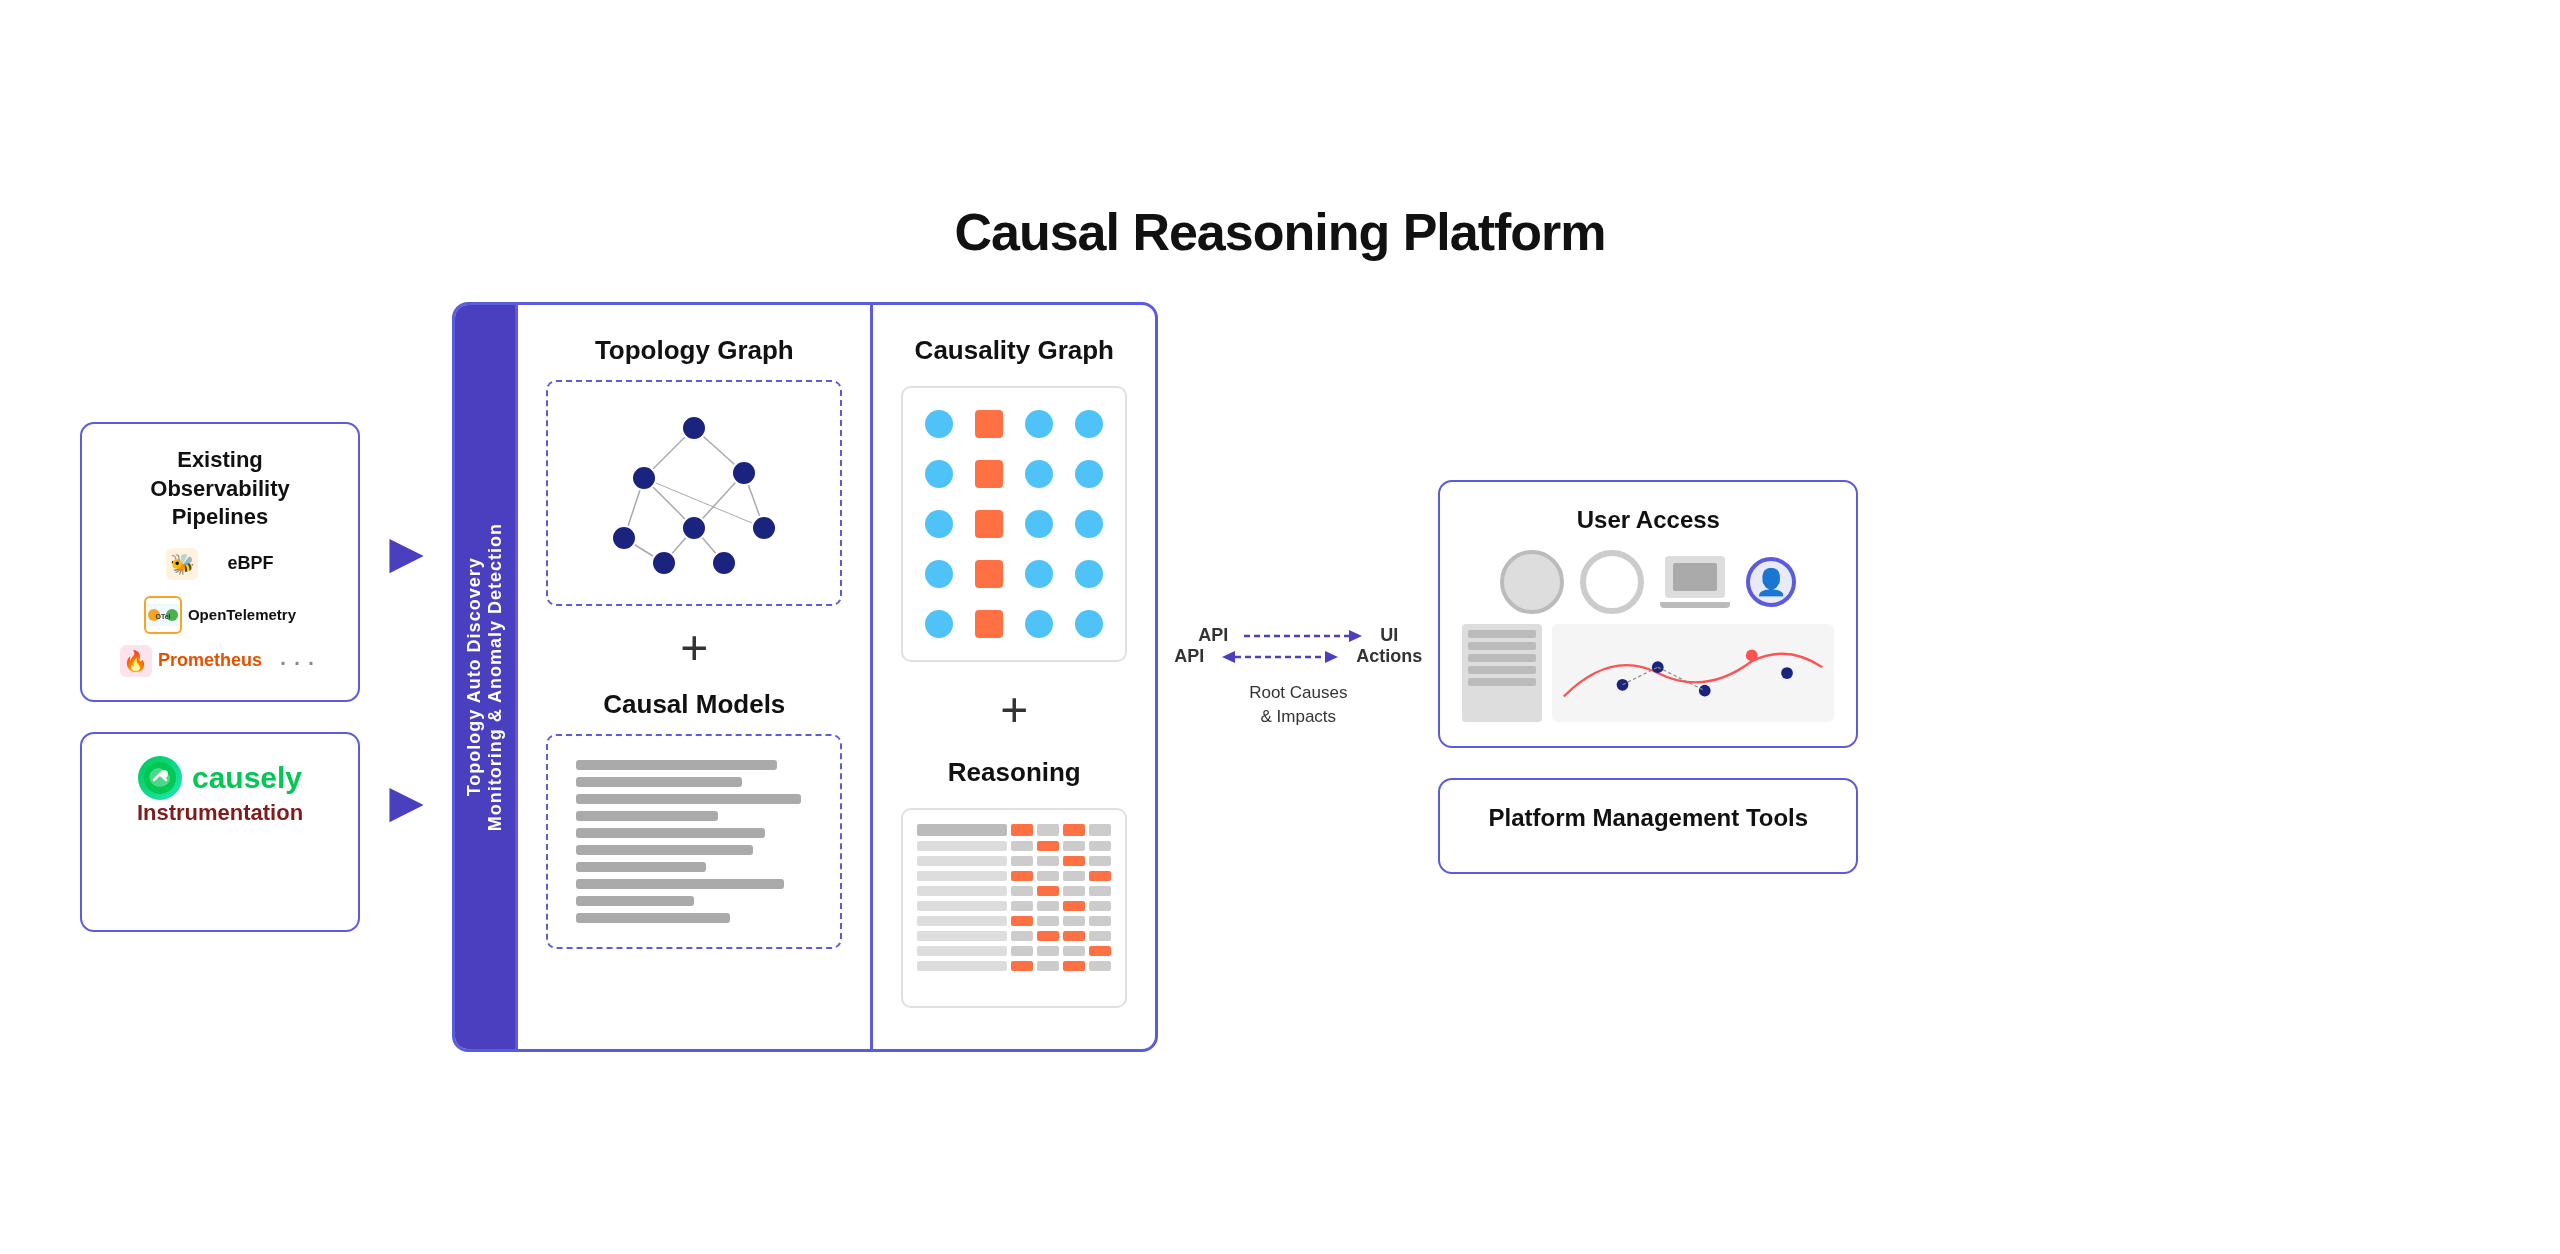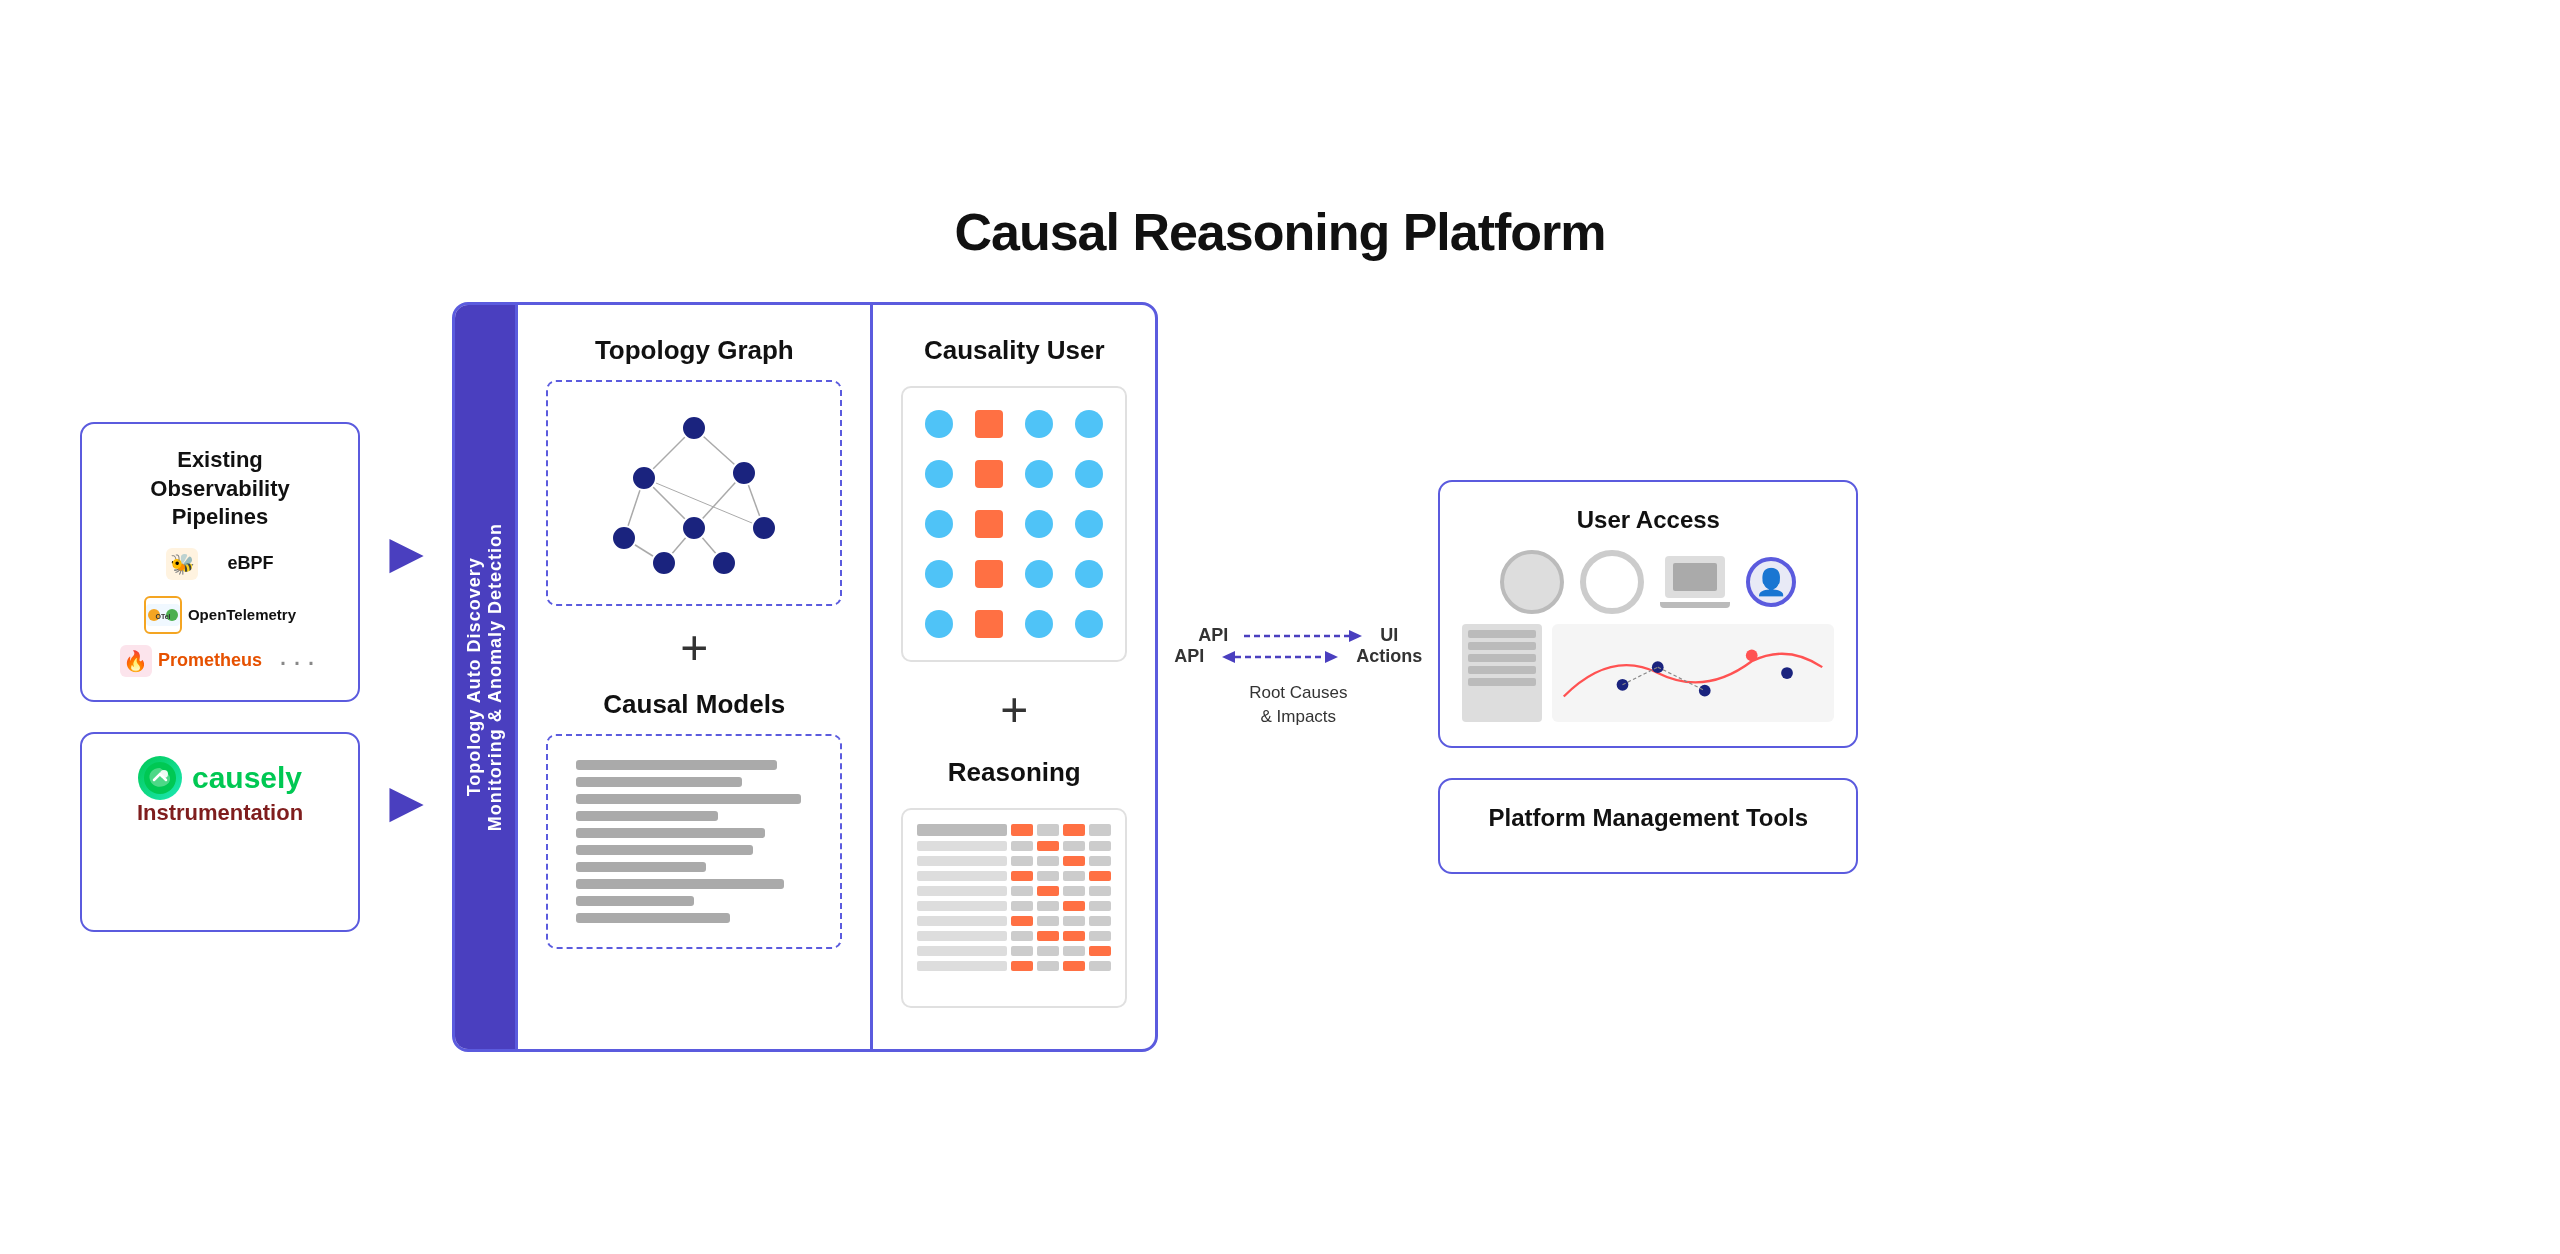--- a/index.html
+++ b/index.html
@@ -472,21 +472,21 @@
             <div class="model-bar" style="width:75%;"></div>
             <div class="model-bar" style="width:55%;"></div>
             <div class="model-bar" style="width:88%;"></div>
             <div class="model-bar" style="width:50%;"></div>
             <div class="model-bar" style="width:65%;"></div>
           </div>
         </div>
       </div>
 
       <div class="center-right-panel">
-        <div class="panel-section-title">Causality User</div>
+        <div class="panel-section-title">Causality Graph</div>
 
         <div style="border:2px solid #e0e0e0; border-radius:10px; padding:16px; display:flex; align-items:center; justify-content:center; min-height:200px;">
           <div style="display:grid; grid-template-columns: 40px 40px 40px 40px; grid-template-rows: repeat(5, 40px); gap:10px; align-items:center; justify-items:center;">
 
             <div class="cg-dot cg-blue"></div>
             <div class="cg-square cg-orange"></div>
             <div class="cg-dot cg-blue"></div>
             <div class="cg-dot cg-blue"></div>
 
             <div class="cg-dot cg-blue"></div>

